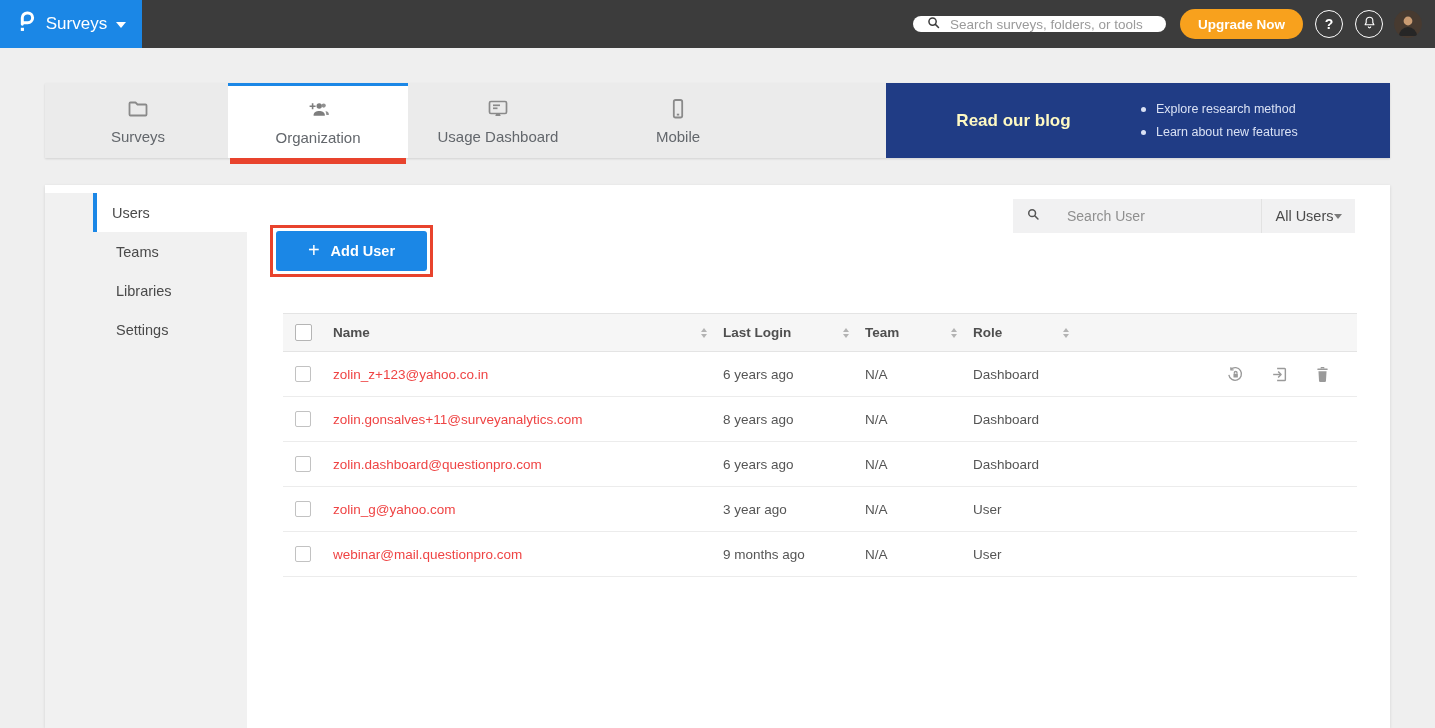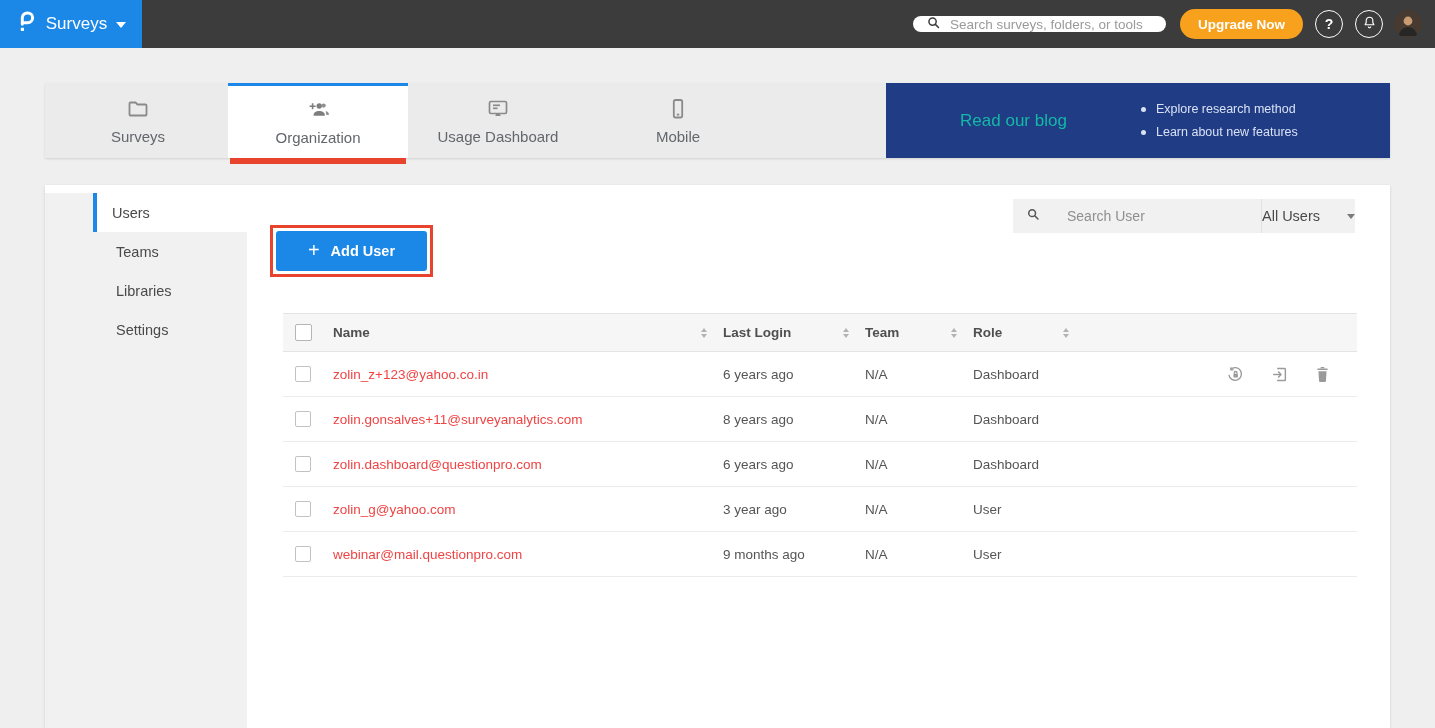--- a/index.html
+++ b/index.html
@@ -64,21 +64,21 @@
   .tab svg { display:block; }
   .tab.active { background:#fff; border-top:3px solid #1b87e6; padding-top:0; }
   .red-underline {
     position:absolute; left:2px; right:2px; bottom:-6px; height:6px; background:#e8432d;
   }
 
   .blog-banner {
     margin-left:auto; width:504px; height:75px; background:#203c85;
     display:flex; align-items:center; cursor:pointer;
   }
-  .banner-title { width:255px; text-align:center; color:#14b8a6; font-size:17px; }
+  .banner-title { width:255px; text-align:center; color:#fef9c3; font-size:17px;font-weight:bold; }
   .banner-bullets { list-style:none; color:#d9e1f4; font-size:12.5px; }
   .banner-bullets li { line-height:23px; display:flex; align-items:center; gap:10px; }
   .banner-bullets li::before { content:""; width:5px; height:5px; border-radius:50%; background:#d9e1f4; flex-shrink:0; }
 
   
   .content-card {
     position:absolute; left:45px; top:185px; width:1345px; height:543px;
     background:#fff; box-shadow:0 1px 3px rgba(0,0,0,.12); display:flex;
   }
   .sidebar { width:202px; flex-shrink:0; background:#f1f1f1; position:relative; }
@@ -109,21 +109,21 @@
   .search-user-input {
     flex:1; background:#f1f1f2; display:flex; align-items:center; gap:27px;
     padding:0 13px; border-right:1px solid #e2e2e2;
   }
   .search-user-input input {
     border:none; outline:none; background:transparent; flex:1;
     font-family:"Liberation Sans", sans-serif; font-size:14px; color:#555;
   }
   .search-user-input input::placeholder { color:#8f8f8f; }
   .all-users-dropdown {
-    width:133px; background:#f1f1f2; display:flex; align-items:center; justify-content:space-between;
+    width:133px; background:#f1f1f2; display:flex; align-items:center; justify-content:center;
     font-size:14.5px; color:#4a4a4a; cursor:pointer;
   }
   .all-users-dropdown .caret { color:#7a7a7a; border-left-width:4.5px; border-right-width:4.5px; border-top-width:5.5px; }
 
   
   .users-table { position:absolute; left:36px; right:33px; top:128px; }
   .t-grid { display:grid; grid-template-columns:50px 390px 142px 108px 112px 1fr; align-items:center; }
   .t-header {
     height:39px; background:#f6f6f6;
     border-top:1px solid #e4e4e4; border-bottom:1px solid #e4e4e4;

